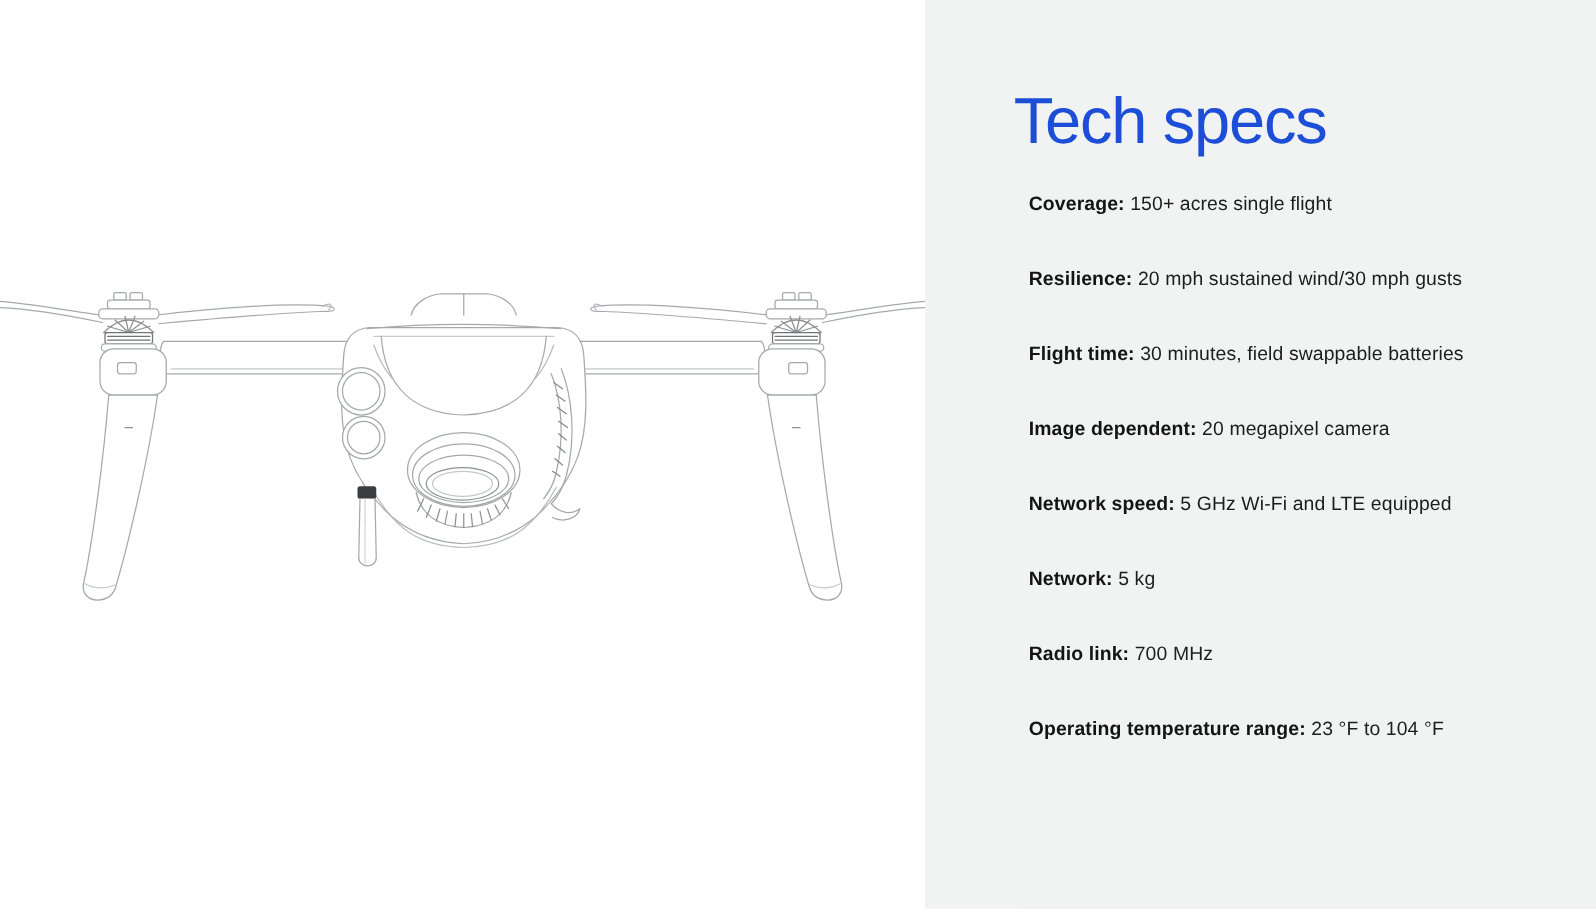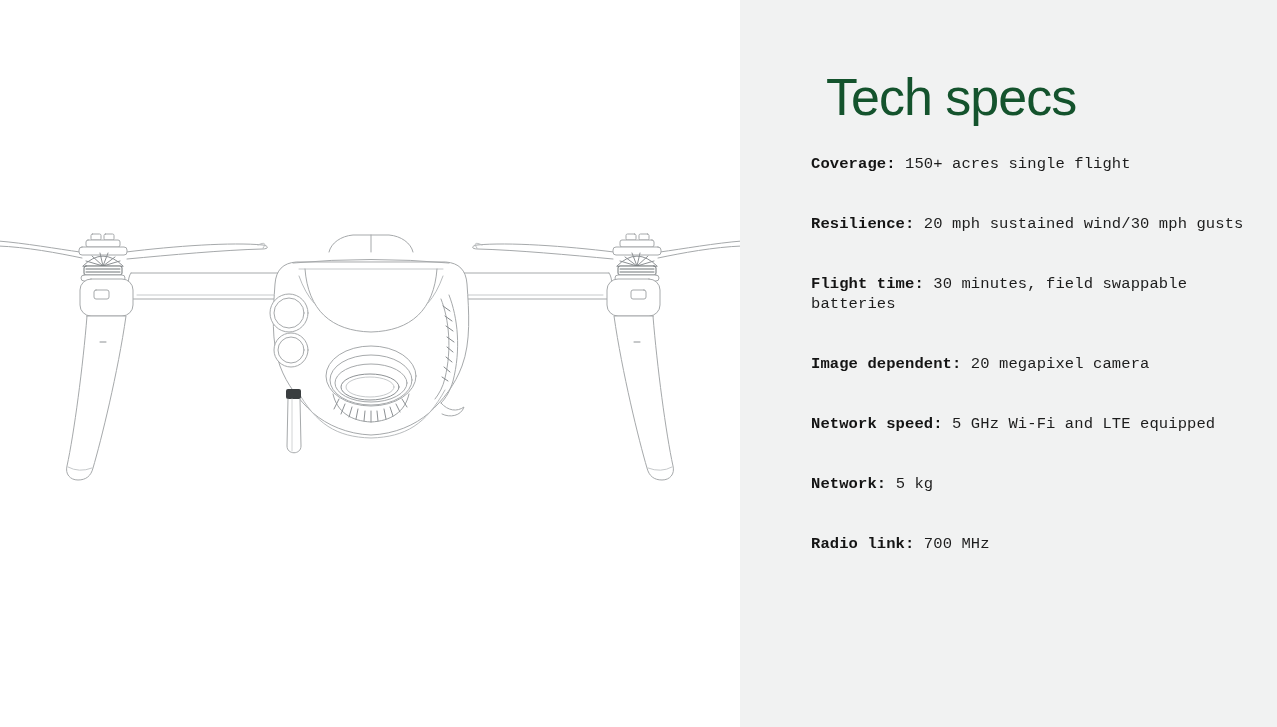--- a/index.html
+++ b/index.html
@@ -12,25 +12,25 @@
   .canvas {
     position: relative; width: 740px; height: 727px; background: #ffffff; flex: 0 0 740px;
   }
   .canvas svg { position: absolute; top: 0; left: 0; }
   .panel {
     width: 537px; height: 727px; flex: 0 0 537px;
     background: #f1f2f2; box-sizing: border-box;
     padding: 67px 30px 0 71px;
   }
   .title {
-    margin: 0 0 27px 15px;
+    margin: 0 0 27px 0;
     font-size: 52px; font-weight: 300; letter-spacing: -1px;
-    line-height: 60px; color: #14532d;
+    line-height: 60px; color: #1d4ed8;
   }
-  .specs { margin: 0; font-family: Liberation Mono, monospace; }
+  .specs { margin: 12px; }
   .spec {
     margin: 0 0 40px 0;
     font-size: 15.5px; line-height: 20px; letter-spacing: 0.1px;
     color: #1d1d1d;
   }
   .spec b { font-weight: 700; color: #141414; }
 </style>
 </head>
 <body>
 
@@ -121,16 +121,17 @@
 
   <p class="spec"><b>Image dependent:</b> <span>20 megapixel camera</span></p>
 
   <p class="spec"><b>Network speed:</b> <span>5 GHz Wi-Fi and LTE equipped</span></p>
 
   <p class="spec"><b>Network:</b> <span>5 kg</span></p>
 
   <p class="spec"><b>Radio link:</b> <span>700 MHz</span></p>
 
 
+  <p class="spec"><b>Operating temperature range:</b> <span>23 °F to 104 °F</span></p>
 </div>
   </aside>
 
 </div>
 
 </body></html>

